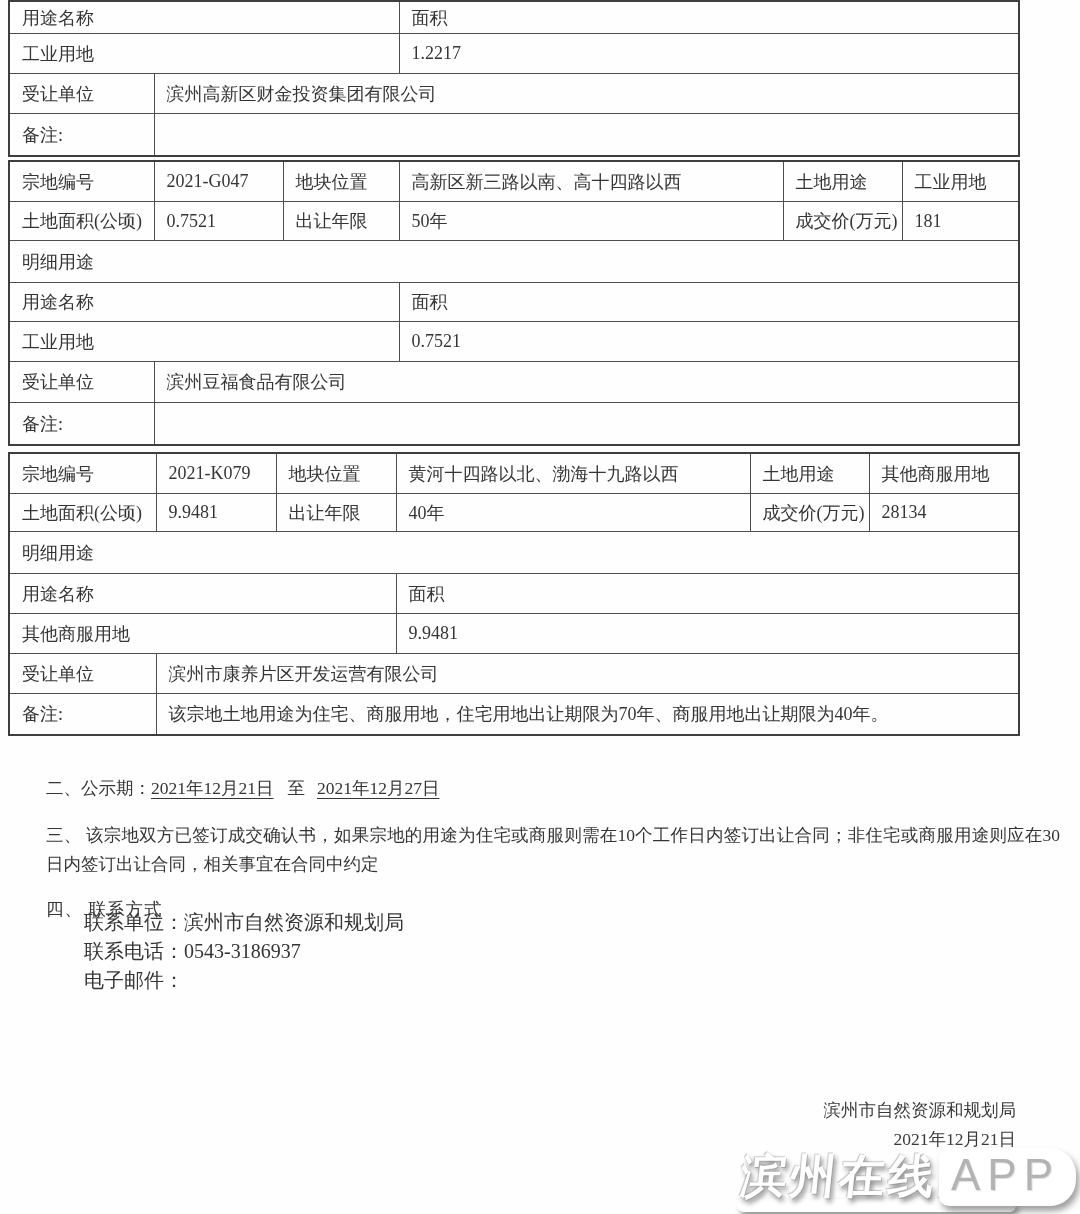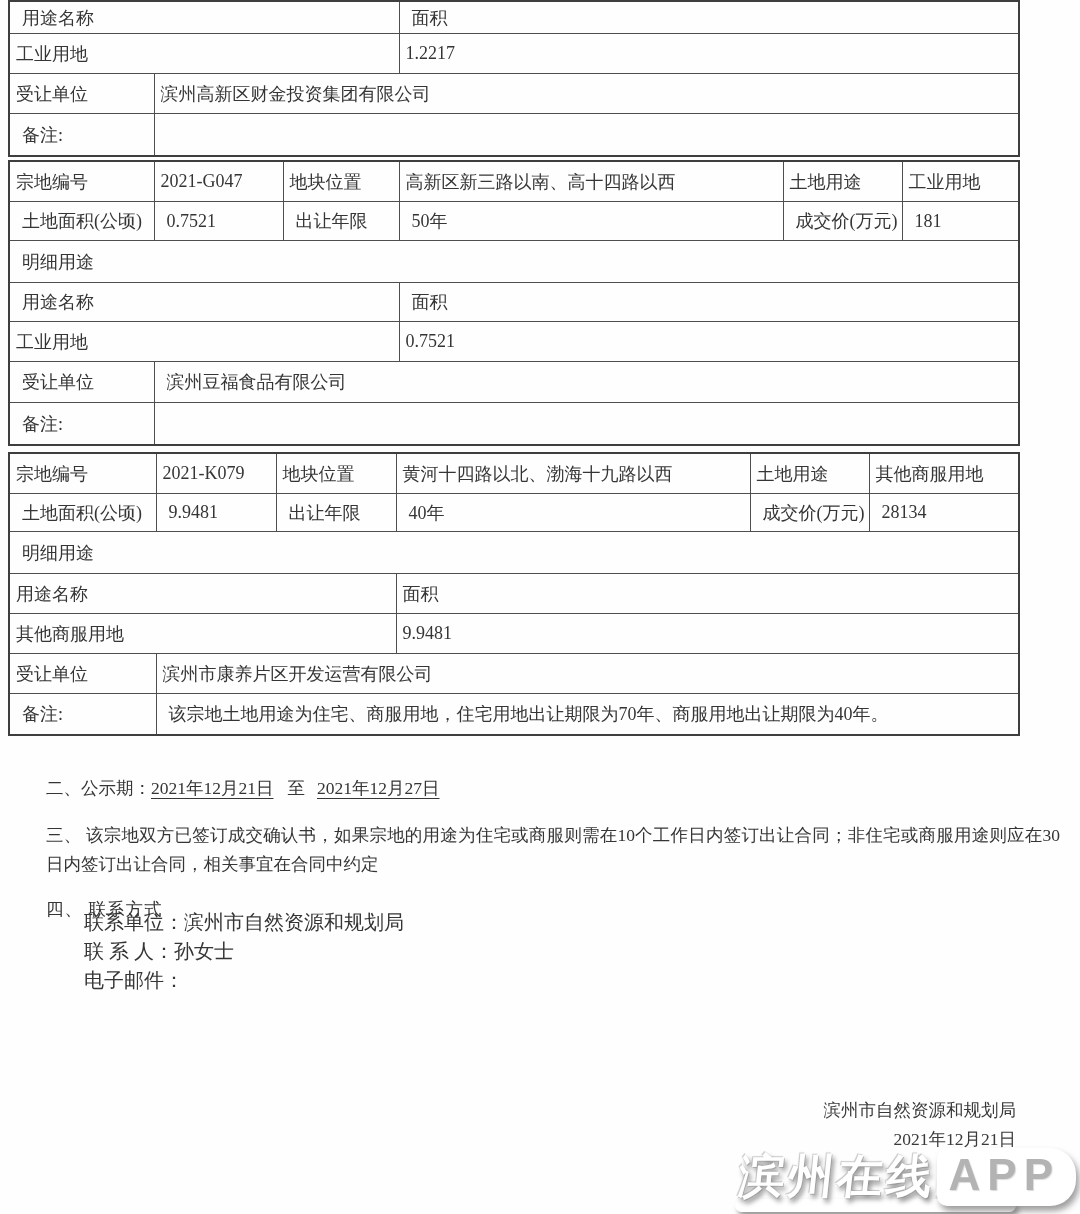--- a/index.html
+++ b/index.html
@@ -28,21 +28,21 @@
     white-space:nowrap;
   }
   table.land{border:2px solid #3e3e3e;}
   .t1{top:0;}
   .t2{top:160px;}
   .t3{top:452px;}
   .t1{border-top:1px solid #4e4e4e;}
   tr.h32 td{height:31px;}
   tr.h38 td{height:37px;}
   tr.h39 td{height:38px;}
-  tr.h40 td{height:39px;padding-left:6px;}
+  tr.h40 td{height:39px;}
   tr.h41 td{height:40px;}
   tr.h42 td{height:41px;}
   td.remark-text{padding-left:26px;}
   
   .para{position:absolute;left:10px;font-size:17.5px;color:#353535;margin-left:36px;}
   .publicity{top:758px;}
   .publicity .u{text-decoration:underline;text-underline-offset:4px;}
   .publicity .sep{display:inline-block;width:14px;}
   .publicity .sep2{display:inline-block;width:12px;}
   .clause3{top:803px;width:1014px;line-height:29px;text-align:justify;}
@@ -78,21 +78,21 @@
     border-radius:10px 26px 26px 10px;
     padding:2px 16px 6px 12px;
     box-shadow:3px 5px 6px rgba(125,125,125,.75);
   }
   .wm-slash{
     font-size:50px;font-weight:900;color:#ffffff;
     text-shadow:2px 3px 4px #8d8d8d;
     margin-right:2px;
   }
   .wm-suffix{
-    font-size:44px;font-weight:700;color:#b3b3b3;
+    font-size:44px;font-weight:400;color:#b3b3b3;
     letter-spacing:7px;
     text-shadow:1px 1px 1px #dcdcdc;
   }
 </style>
 </head>
 <body>
 
 <div class="page">
 
   <table class="land t1">
@@ -221,21 +221,21 @@
     </table>
 
   <p class="para publicity"><span>二、公示期：</span><span class="u">2021年12月21日</span><span class="sep"></span><span>至</span><span class="sep2"></span><span class="u">2021年12月27日</span></p>
 
   <p class="para clause3">三、 该宗地双方已签订成交确认书，如果宗地的用途为住宅或商服则需在10个工作日内签订出让合同；非住宅或商服用途则应在30日内签订出让合同，相关事宜在合同中约定</p>
 
   <p class="para contact-heading">四、 联系方式</p>
 
   <div class="contacts">
     <div class="contact-row"><span>联系单位：</span><span>滨州市自然资源和规划局</span></div>
-    <div class="contact-row"><span>联 系 人：</span><span>孙女士</span></div>
+    <div class="contact-row"><span>联系电话：</span><span>0543-3186937</span></div>
     <div class="contact-row"><span>电子邮件：</span><span></span></div>
   </div>
 
   <div class="signature">
     <div>滨州市自然资源和规划局</div>
     <div>2021年12月21日</div>
   </div>
 
   <div class="watermark">
     <div class="wm-bar"></div>

